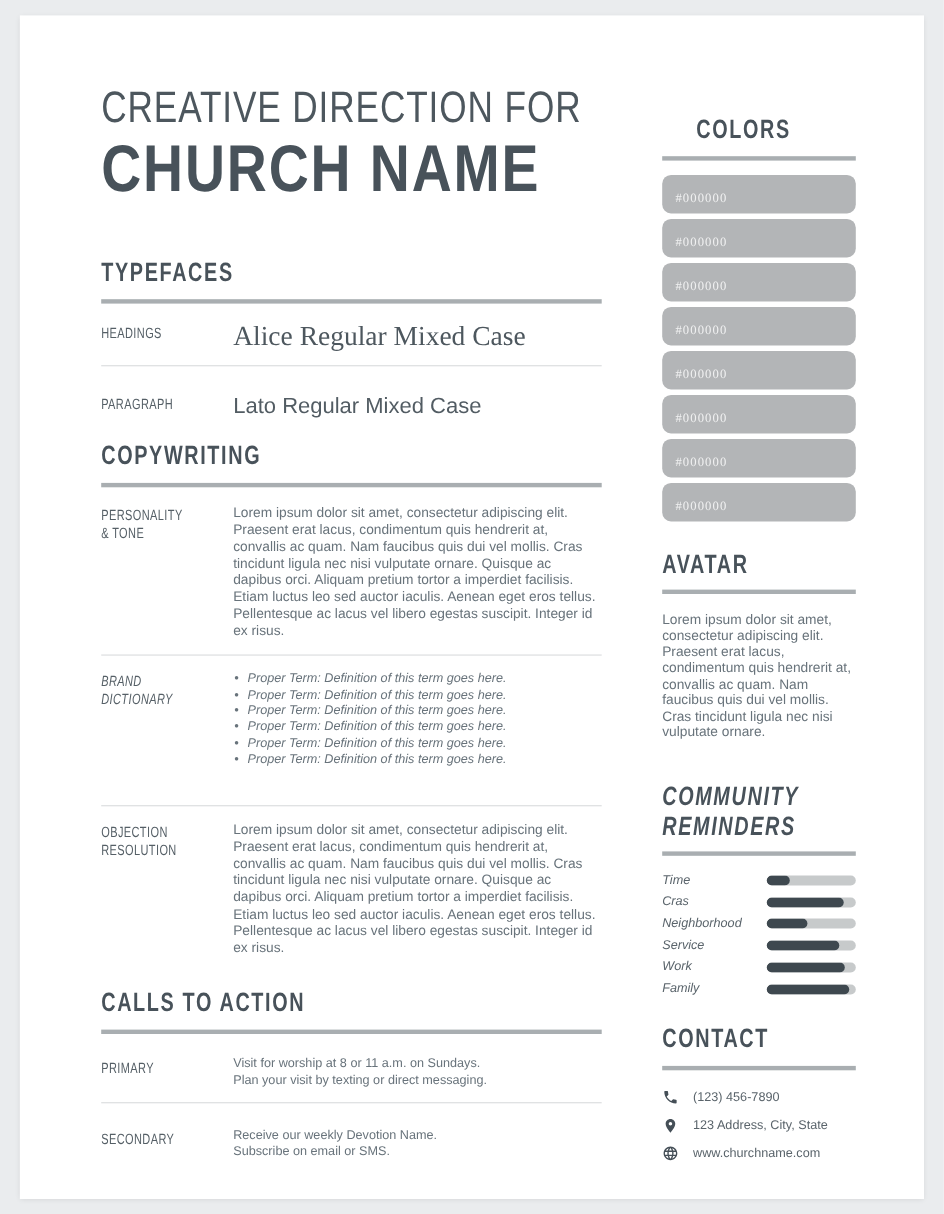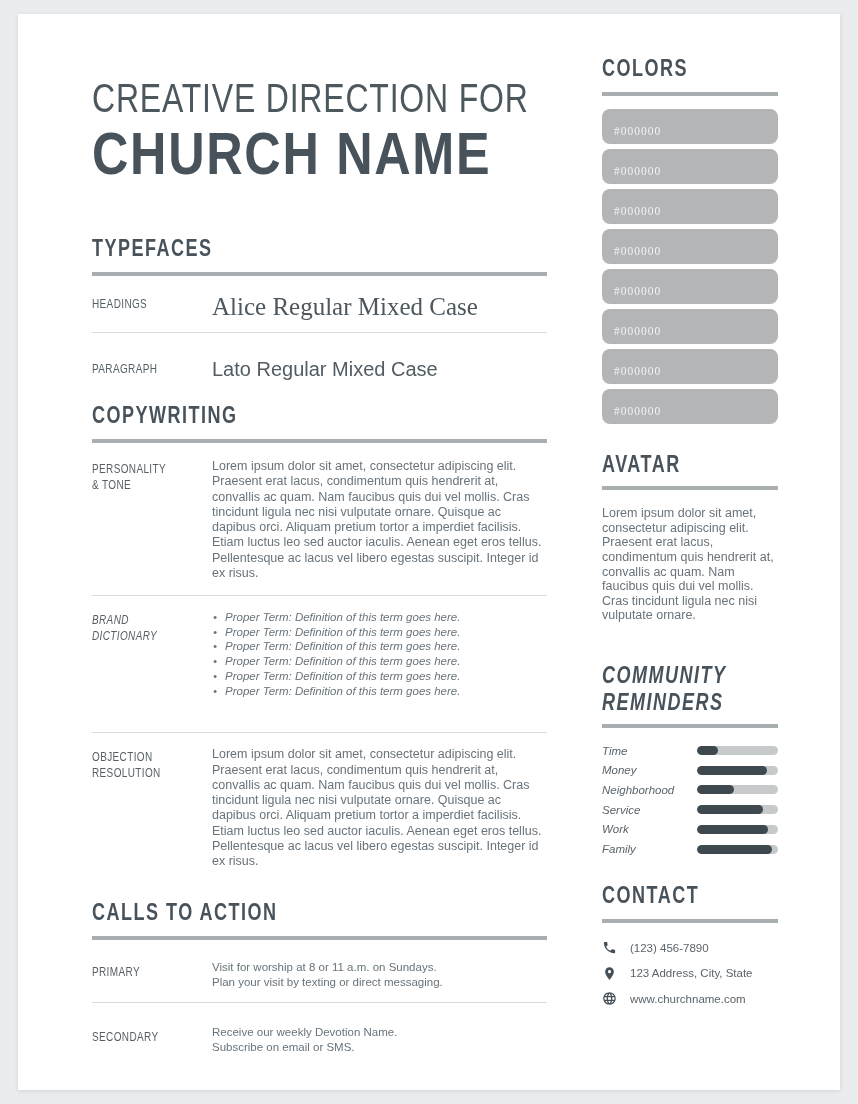--- a/index.html
+++ b/index.html
@@ -84,21 +84,21 @@
   .tf-row2 { padding: 24px 0 0; }
   #sec-copywriting { margin-top: 22px; }
   .cw-row1 { padding: 16px 0 14px; }
   .cw-row2 { padding: 14px 0 34px; font-style: italic; }
   .cw-row3 { padding: 14px 0 14px; }
   #sec-cta { margin-top: 17px; }
   .cta-row1 { padding: 20px 0 12px; }
   .cta-row2 { padding: 22px 0 0; }
 
   
-  #sec-colors { margin-top: 42px; }
+  #sec-colors { margin-top: 92px; text-align: center; }
   .swatches { margin-top: 13px; }
   .swatch {
     height: 35px; border-radius: 8px; background: #b3b5b7;
     margin-bottom: 5px;
     display: flex; align-items: flex-end;
     padding: 0 0 7px 12px;
   }
   .swatch-label {
     font-family: "Liberation Serif", serif;
     font-size: 11.5px; letter-spacing: 1px; color: rgba(255,255,255,.82);
@@ -248,21 +248,21 @@
       </div>
       <div class="rule"></div>
       <div class="bars">
         <div class="bar-row">
           <span class="bar-label">Time</span>
           <span class="bar-track">
               <span class="bar-fill" style="width: 26%;"></span>
             </span>
         </div>
         <div class="bar-row">
-          <span class="bar-label">Money</span>
+          <span class="bar-label">Cras</span>
           <span class="bar-track">
               <span class="bar-fill" style="width: 87%;"></span>
             </span>
         </div>
         <div class="bar-row">
           <span class="bar-label">Neighborhood</span>
           <span class="bar-track">
               <span class="bar-fill" style="width: 46%;"></span>
             </span>
         </div>

